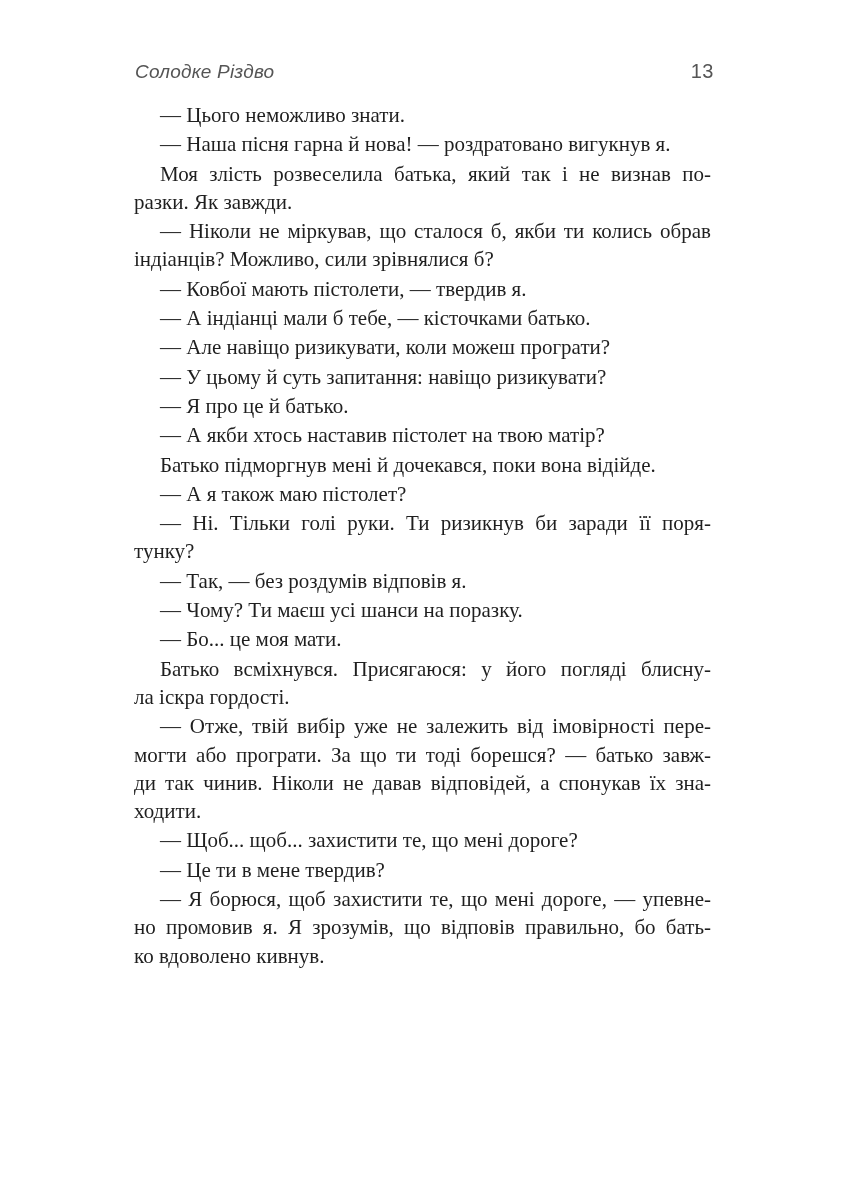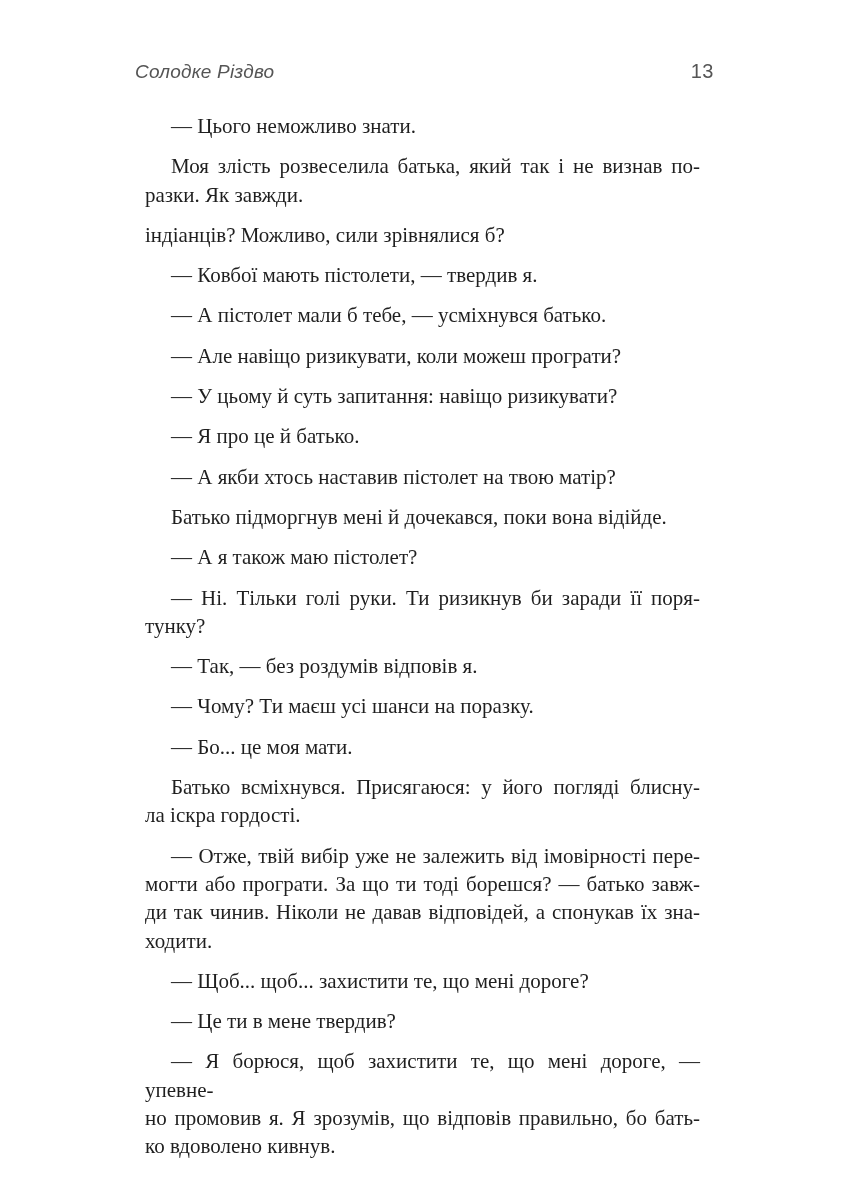--- a/index.html
+++ b/index.html
@@ -38,21 +38,21 @@
   .body-text {
     position: absolute;
     top: 100px;
     left: 133px;
     width: 579px;
     font-family: "Liberation Serif", serif;
     font-size: 21px;
     line-height: 28.3px;
     color: var(--body-color, #1f1f1f);
   }
-  .paragraph { margin: 12px; }
+  .paragraph { margin: 1px; }
   .line {
     text-align: justify;
     text-align-last: justify;
     white-space: normal;
   }
   .line.first { text-indent: 26px; }
   .line.last  { text-align-last: left; }
 </style>
 </head>
 <body>
@@ -60,31 +60,35 @@
 <div class="page">
   <div class="running-header">
     <span class="running-title">Солодке Різдво</span>
     <span class="page-number">13</span>
   </div>
   <div class="body-text">
       <div class="paragraph">
         <div class="line first last">— Цього неможливо знати.</div>
       </div>
       <div class="paragraph">
+        <div class="line first last">— Наша пісня гарна й нова! — роздратовано вигукнув я.</div>
+      </div>
+      <div class="paragraph">
         <div class="line first">Моя злість розвеселила батька, який так і не визнав по-</div>
         <div class="line last">разки. Як завжди.</div>
       </div>
       <div class="paragraph">
+        <div class="line first">— Ніколи не міркував, що сталося б, якби ти колись обрав</div>
         <div class="line last">індіанців? Можливо, сили зрівнялися б?</div>
       </div>
       <div class="paragraph">
         <div class="line first last">— Ковбої мають пістолети, — твердив я.</div>
       </div>
       <div class="paragraph">
-        <div class="line first last">— А пістолет мали б тебе, — усміхнувся батько.</div>
+        <div class="line first last">— А індіанці мали б тебе, — кісточками батько.</div>
       </div>
       <div class="paragraph">
         <div class="line first last">— Але навіщо ризикувати, коли можеш програти?</div>
       </div>
       <div class="paragraph">
         <div class="line first last">— У цьому й суть запитання: навіщо ризикувати?</div>
       </div>
       <div class="paragraph">
         <div class="line first last">— Я про це й батько.</div>
       </div>

